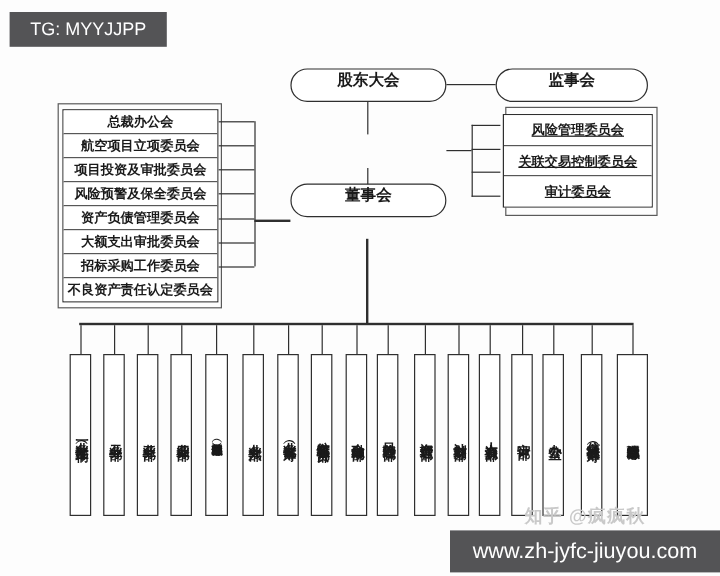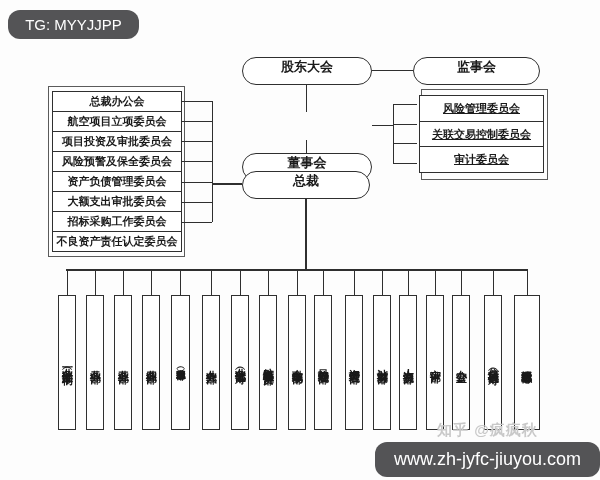--- a/index.html
+++ b/index.html
@@ -4,21 +4,20 @@
 <style>
   html,body{margin:0;padding:0;background:#fff;}
   .stage{
     position:relative;width:600px;height:480px;background:#fdfdfd;overflow:hidden;
     font-family:"Liberation Sans",sans-serif;color:#1a1a1a;
   }
   .bar{
     position:absolute;background:#545456;color:#fff;
     display:flex;align-items:center;justify-content:center;
     font-family:"Liberation Sans",sans-serif;
-    border-radius:12px;
   }
   .bar.top{left:8px;top:10px;width:131px;height:29px;font-size:15px;}
   .bar.bottom{left:375px;top:442px;width:225px;height:35px;font-size:18px;}
   .oval{
     position:absolute;height:28px;border:1px solid #2f2f2f;border-radius:15px;background:#fff;
     display:flex;align-items:flex-start;justify-content:center;
     font-size:13px;font-weight:700;box-sizing:border-box;
   }
   .group-shadow{position:absolute;border:1px solid #5a5a5a;background:transparent;box-sizing:border-box;}
   .cgroup{position:absolute;border:1px solid #2f2f2f;background:#fff;box-sizing:border-box;display:flex;flex-direction:column;}
@@ -95,23 +94,20 @@
 
   <div class="oval" style="left:242px;top:57px;width:130px;">
     <span>股东大会</span>
   </div>
   <div class="oval" style="left:413px;top:57px;width:127px;">
     <span>监事会</span>
   </div>
   <div class="oval" style="left:242px;top:112px;width:130px;margin-top:41px;">
     <span>董事会</span>
   </div>
-  <div class="oval" style="left:242px;top:171px;width:128px;">
-    <span>总裁</span>
-  </div>
 
   <div class="cgroup" style="left:52px;top:91px;width:130px;height:161px;">
     <div class="crow">总裁办公会</div>
     <div class="crow">航空项目立项委员会</div>
     <div class="crow">项目投资及审批委员会</div>
     <div class="crow">风险预警及保全委员会</div>
     <div class="crow">资产负债管理委员会</div>
     <div class="crow">大额支出审批委员会</div>
     <div class="crow">招标采购工作委员会</div>
     <div class="crow">不良资产责任认定委员会</div>

